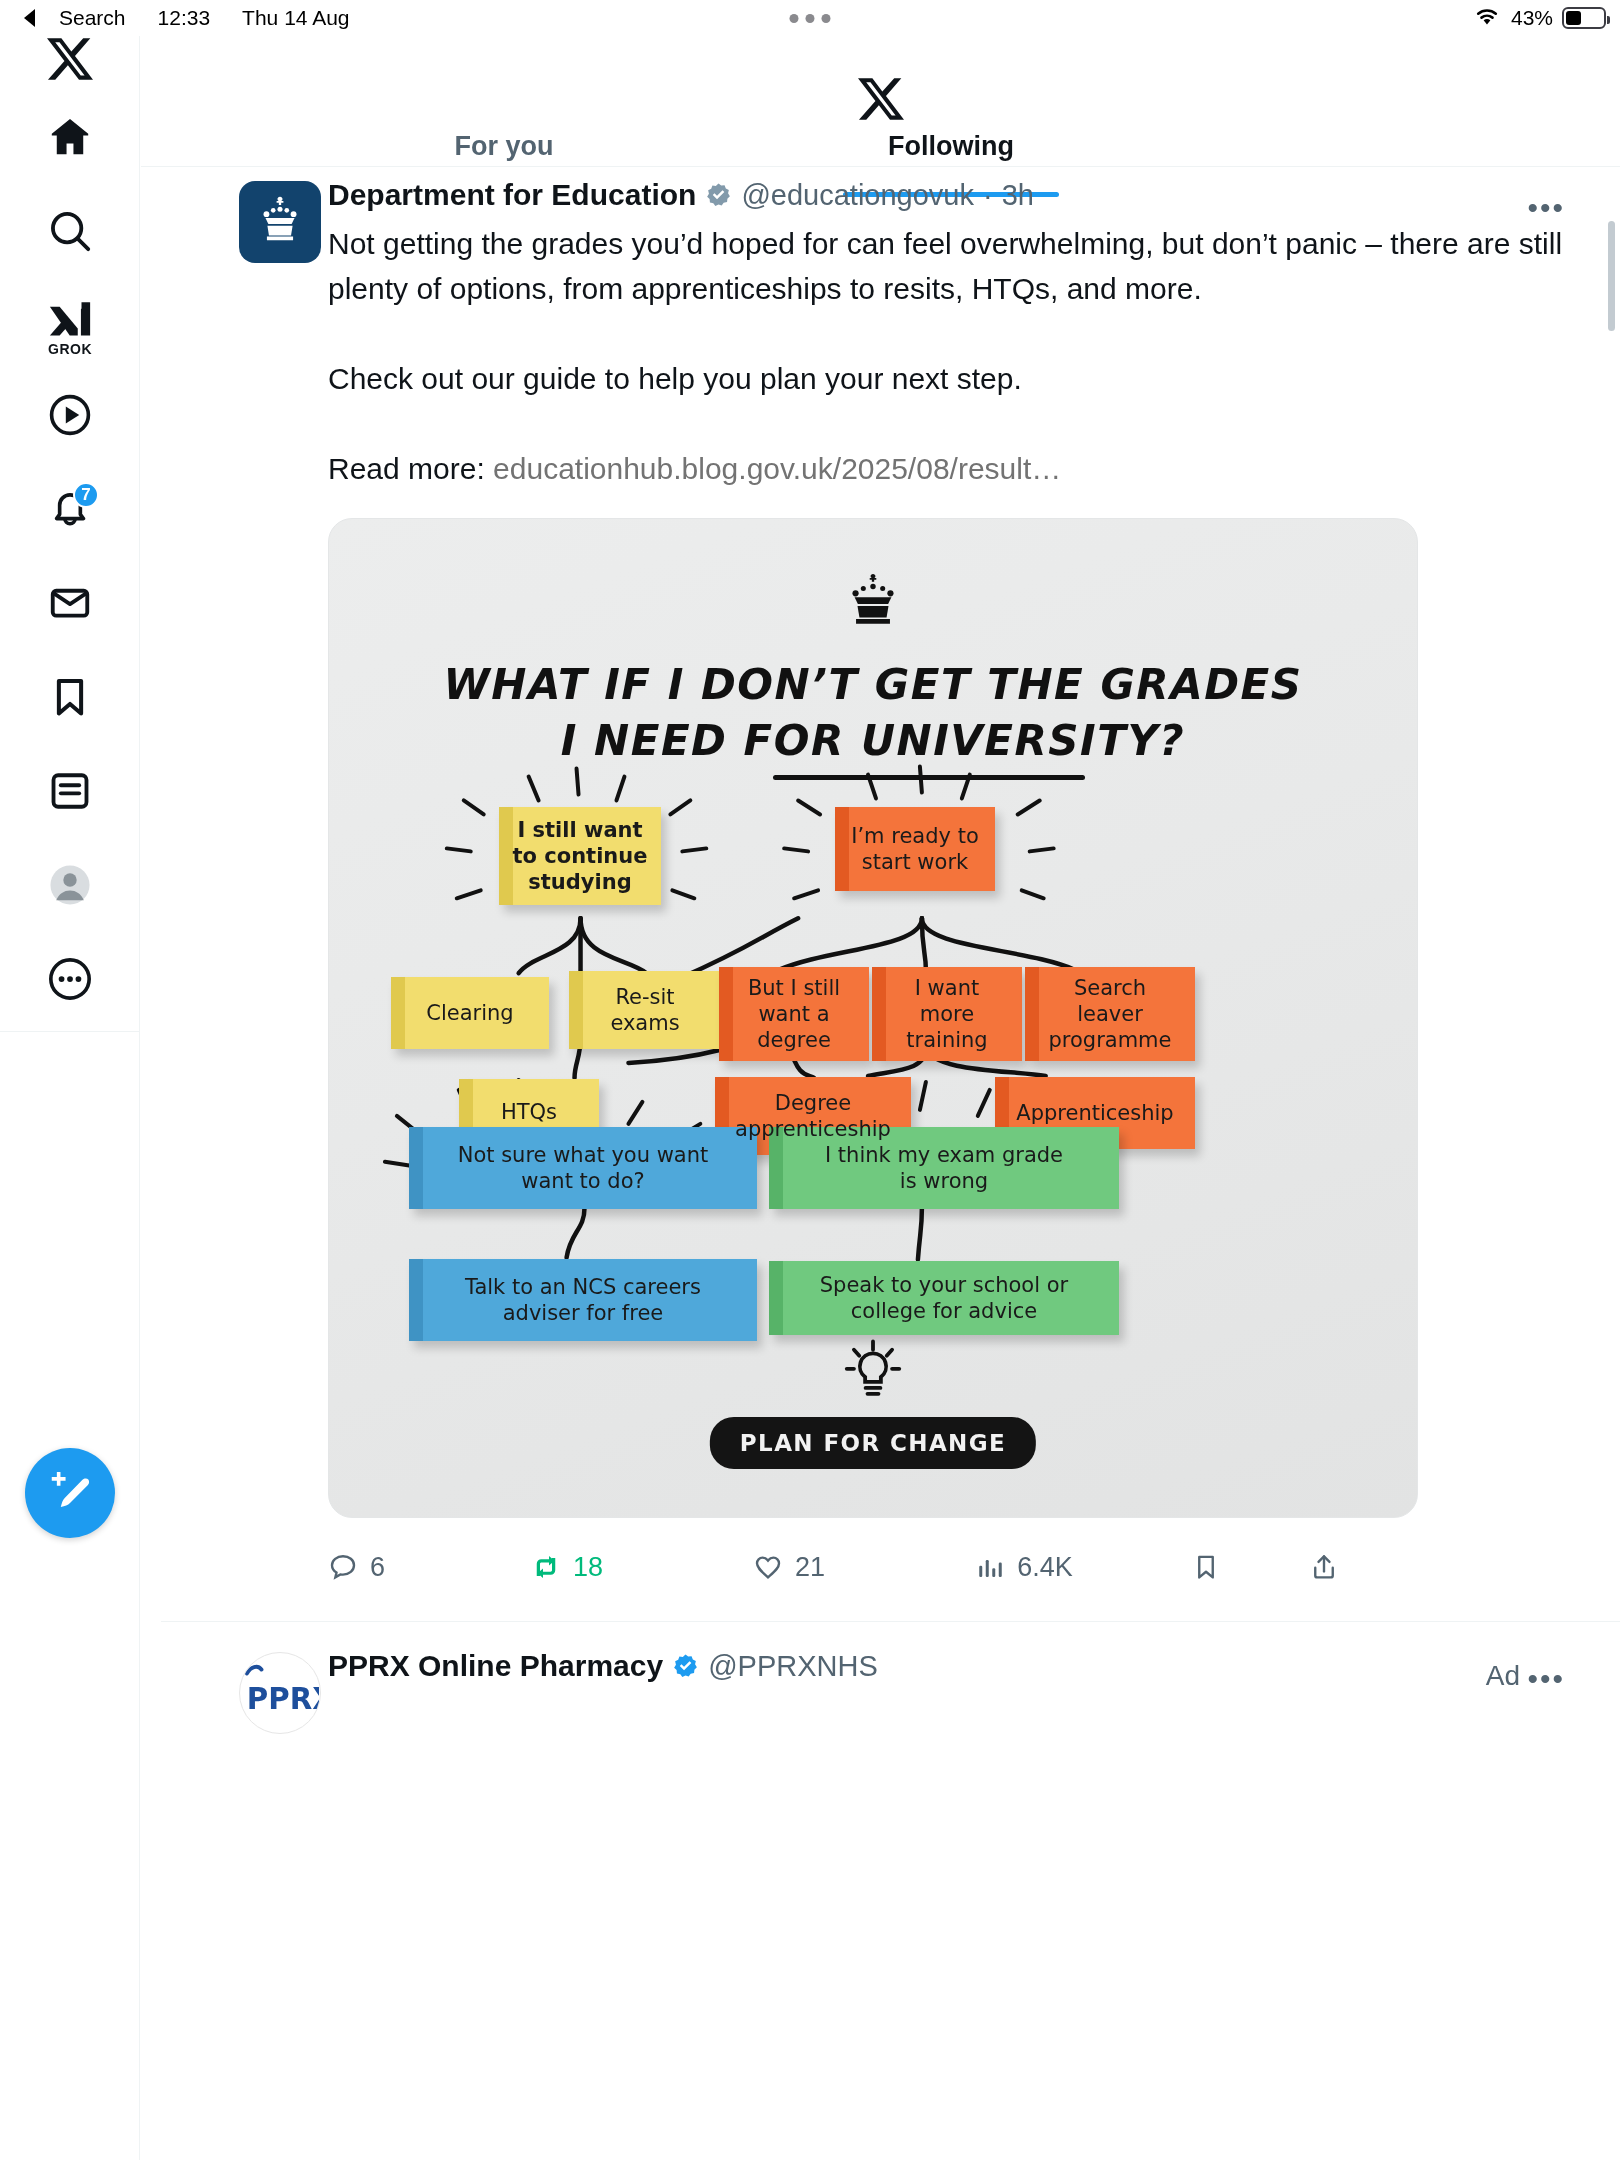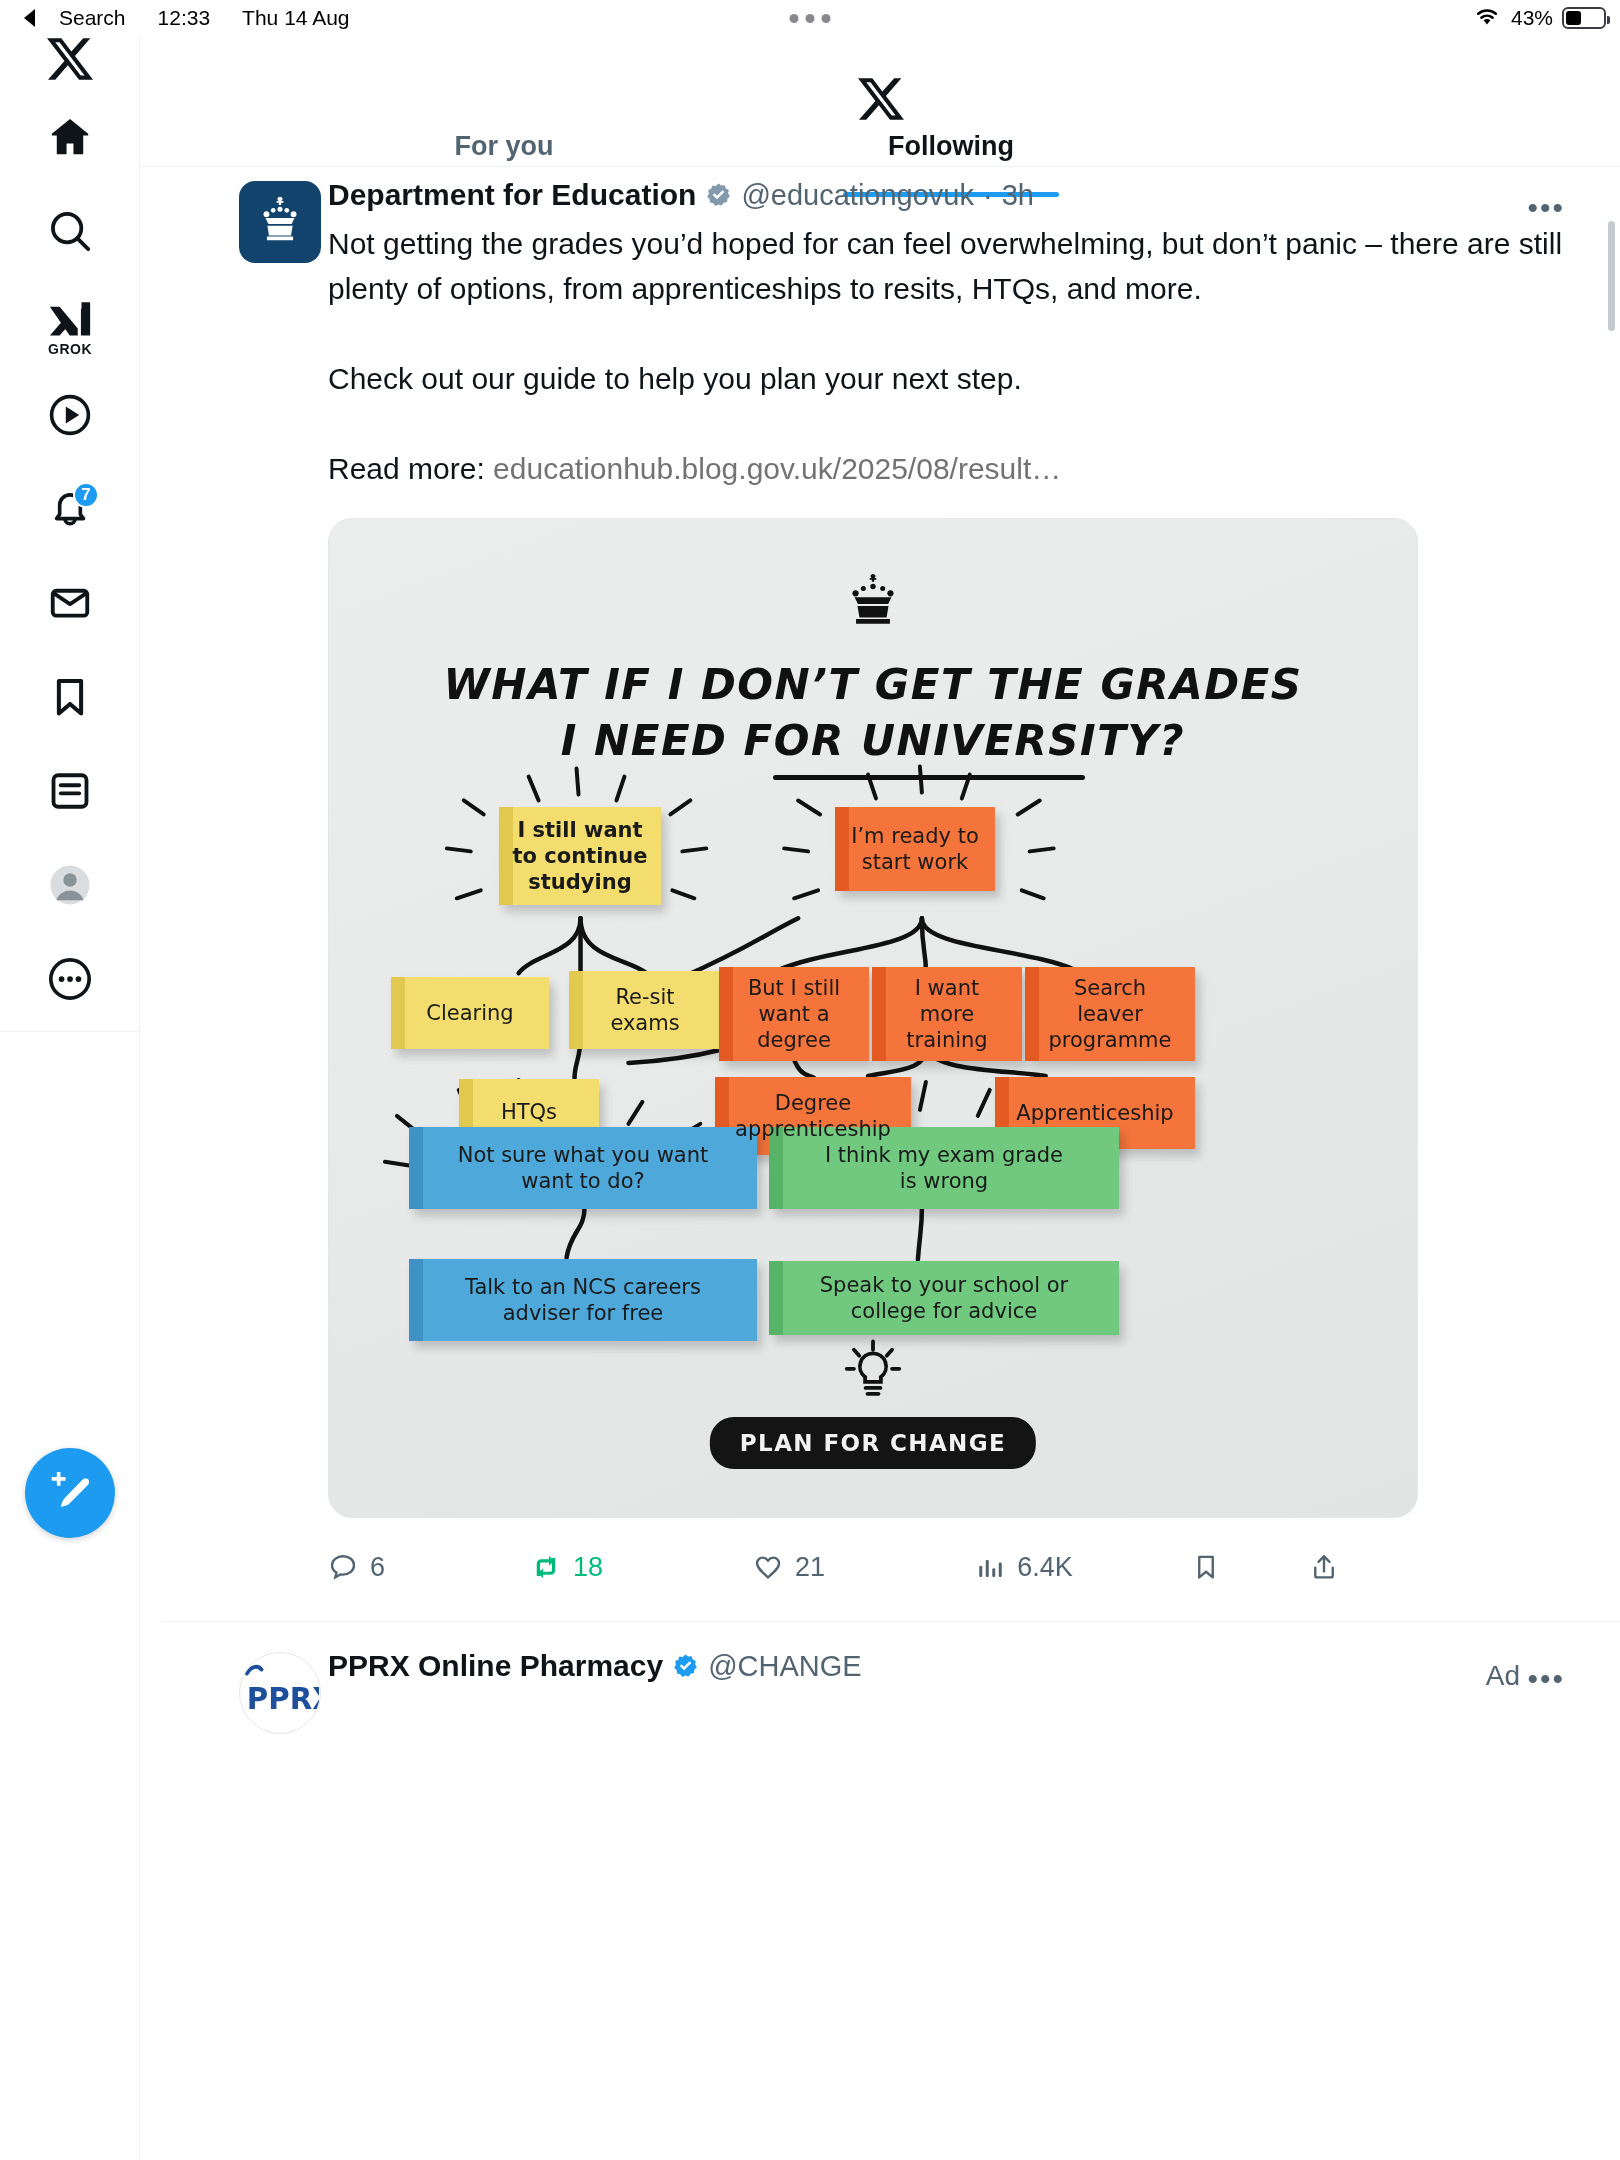--- a/index.html
+++ b/index.html
@@ -642,21 +642,21 @@
       </div>
       <div class="tw-body">
         <div class="tw-head">
           <span class="tw-name">PPRX Online Pharmacy</span>
           <span class="verif">
             <svg viewBox="0 0 24 24" width="27" height="27">
               <path fill="#1d9bf0" d="M12 1.3l2.4 1.9 3-.4 1.1 2.9 2.7 1.4-.7 3 1.6 2.6-2.2 2.1-.3 3-3 .6-1.8 2.5L12 19.9l-2.8 1.4-1.8-2.5-3-.6-.3-3L1.9 13l1.6-2.6-.7-3L5.5 6l1.1-2.9 3 .4z"></path>
               <path fill="#fff" d="M10.7 15.3L6.9 11.6l1.5-1.6 2.3 2.2 4.9-4.9 1.6 1.6z"></path>
             </svg>
           </span>
-          <span class="tw-handle">@CHANGE</span>
+          <span class="tw-handle">@PPRXNHS</span>
           <span class="ad-label">Ad</span>
           <span class="tw-more">•••</span>
         </div>
       </div>
     </div>
 
   </div>
 </div>
 
 </body></html>

